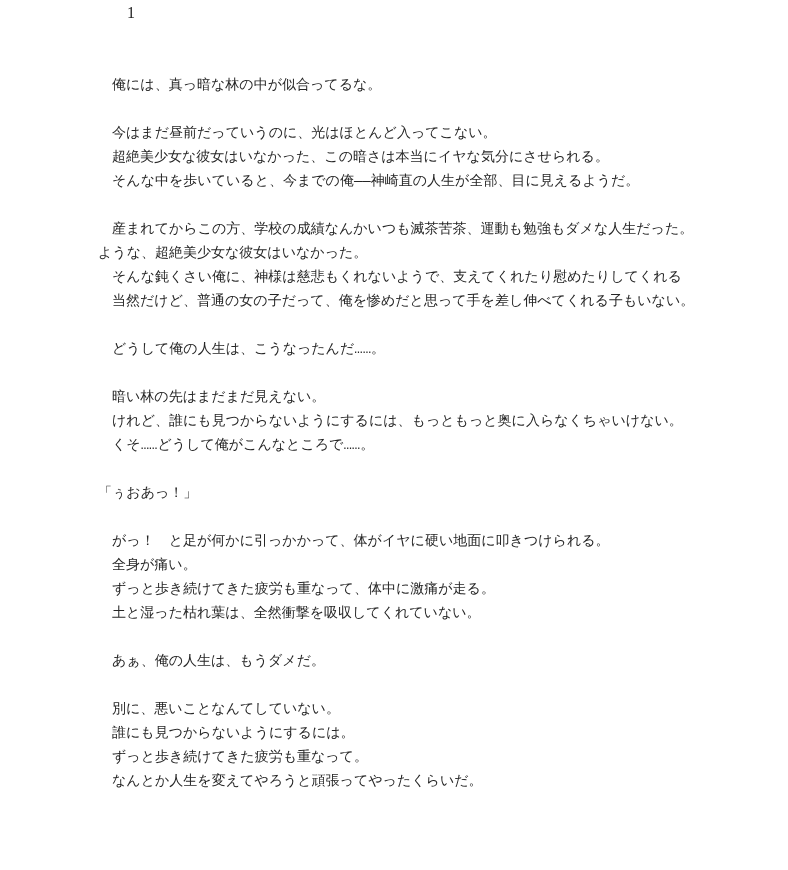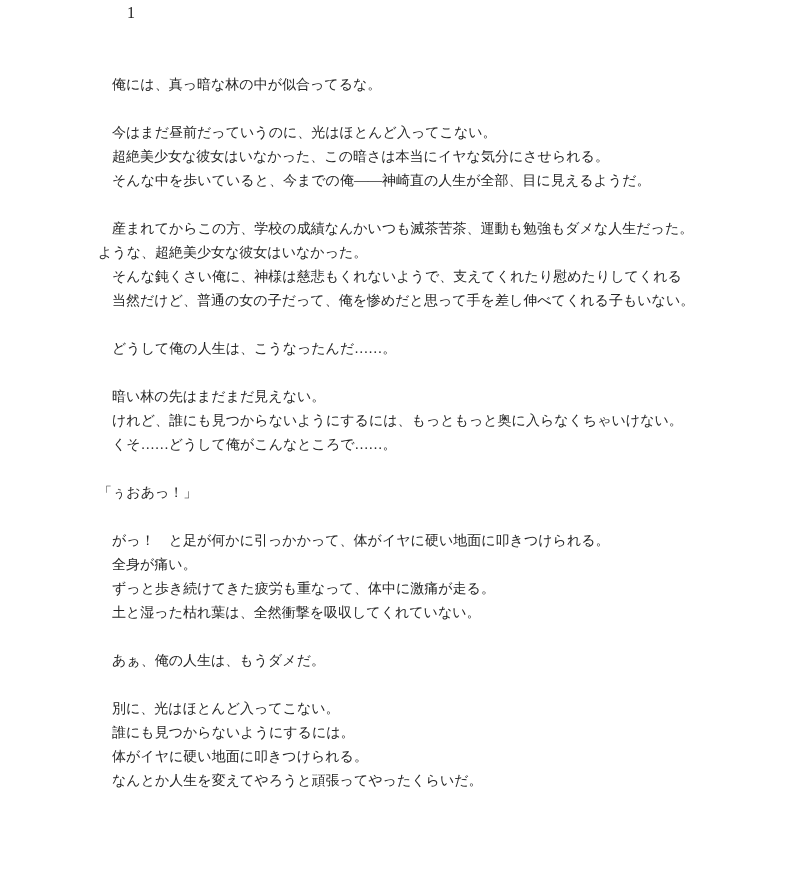--- a/index.html
+++ b/index.html
@@ -32,20 +32,21 @@
   }
   .text-block {
     position: absolute;
     left: 98px;
     top: 73px;
     width: 640px;
     font-size: 14px;
     line-height: 24px;
     letter-spacing: 0px;
     color: #262626;
+    font-family: Liberation Mono, monospace;
   }
   .ln {
     height: 24px;
     white-space: nowrap;
     overflow: visible;
   }
   .ind {
     text-indent: 14px; 
   }
 </style>
@@ -76,19 +77,19 @@
     <div class="ln"></div>
     <div class="ln">「ぅおあっ！」</div>
     <div class="ln"></div>
     <div class="ln ind">がっ！　と足が何かに引っかかって、体がイヤに硬い地面に叩きつけられる。</div>
     <div class="ln ind">全身が痛い。</div>
     <div class="ln ind">ずっと歩き続けてきた疲労も重なって、体中に激痛が走る。</div>
     <div class="ln ind">土と湿った枯れ葉は、全然衝撃を吸収してくれていない。</div>
     <div class="ln"></div>
     <div class="ln ind">あぁ、俺の人生は、もうダメだ。</div>
     <div class="ln"></div>
-    <div class="ln ind">別に、光はほとんど入ってこない。</div>
+    <div class="ln ind">別に、悪いことなんてしていない。</div>
     <div class="ln ind">誰にも見つからないようにするには。</div>
-    <div class="ln ind">体がイヤに硬い地面に叩きつけられる。</div>
+    <div class="ln ind">ずっと歩き続けてきた疲労も重なって。</div>
     <div class="ln ind">なんとか人生を変えてやろうと頑張ってやったくらいだ。</div>
   </div>
 
 </div>
 
 </body></html>

